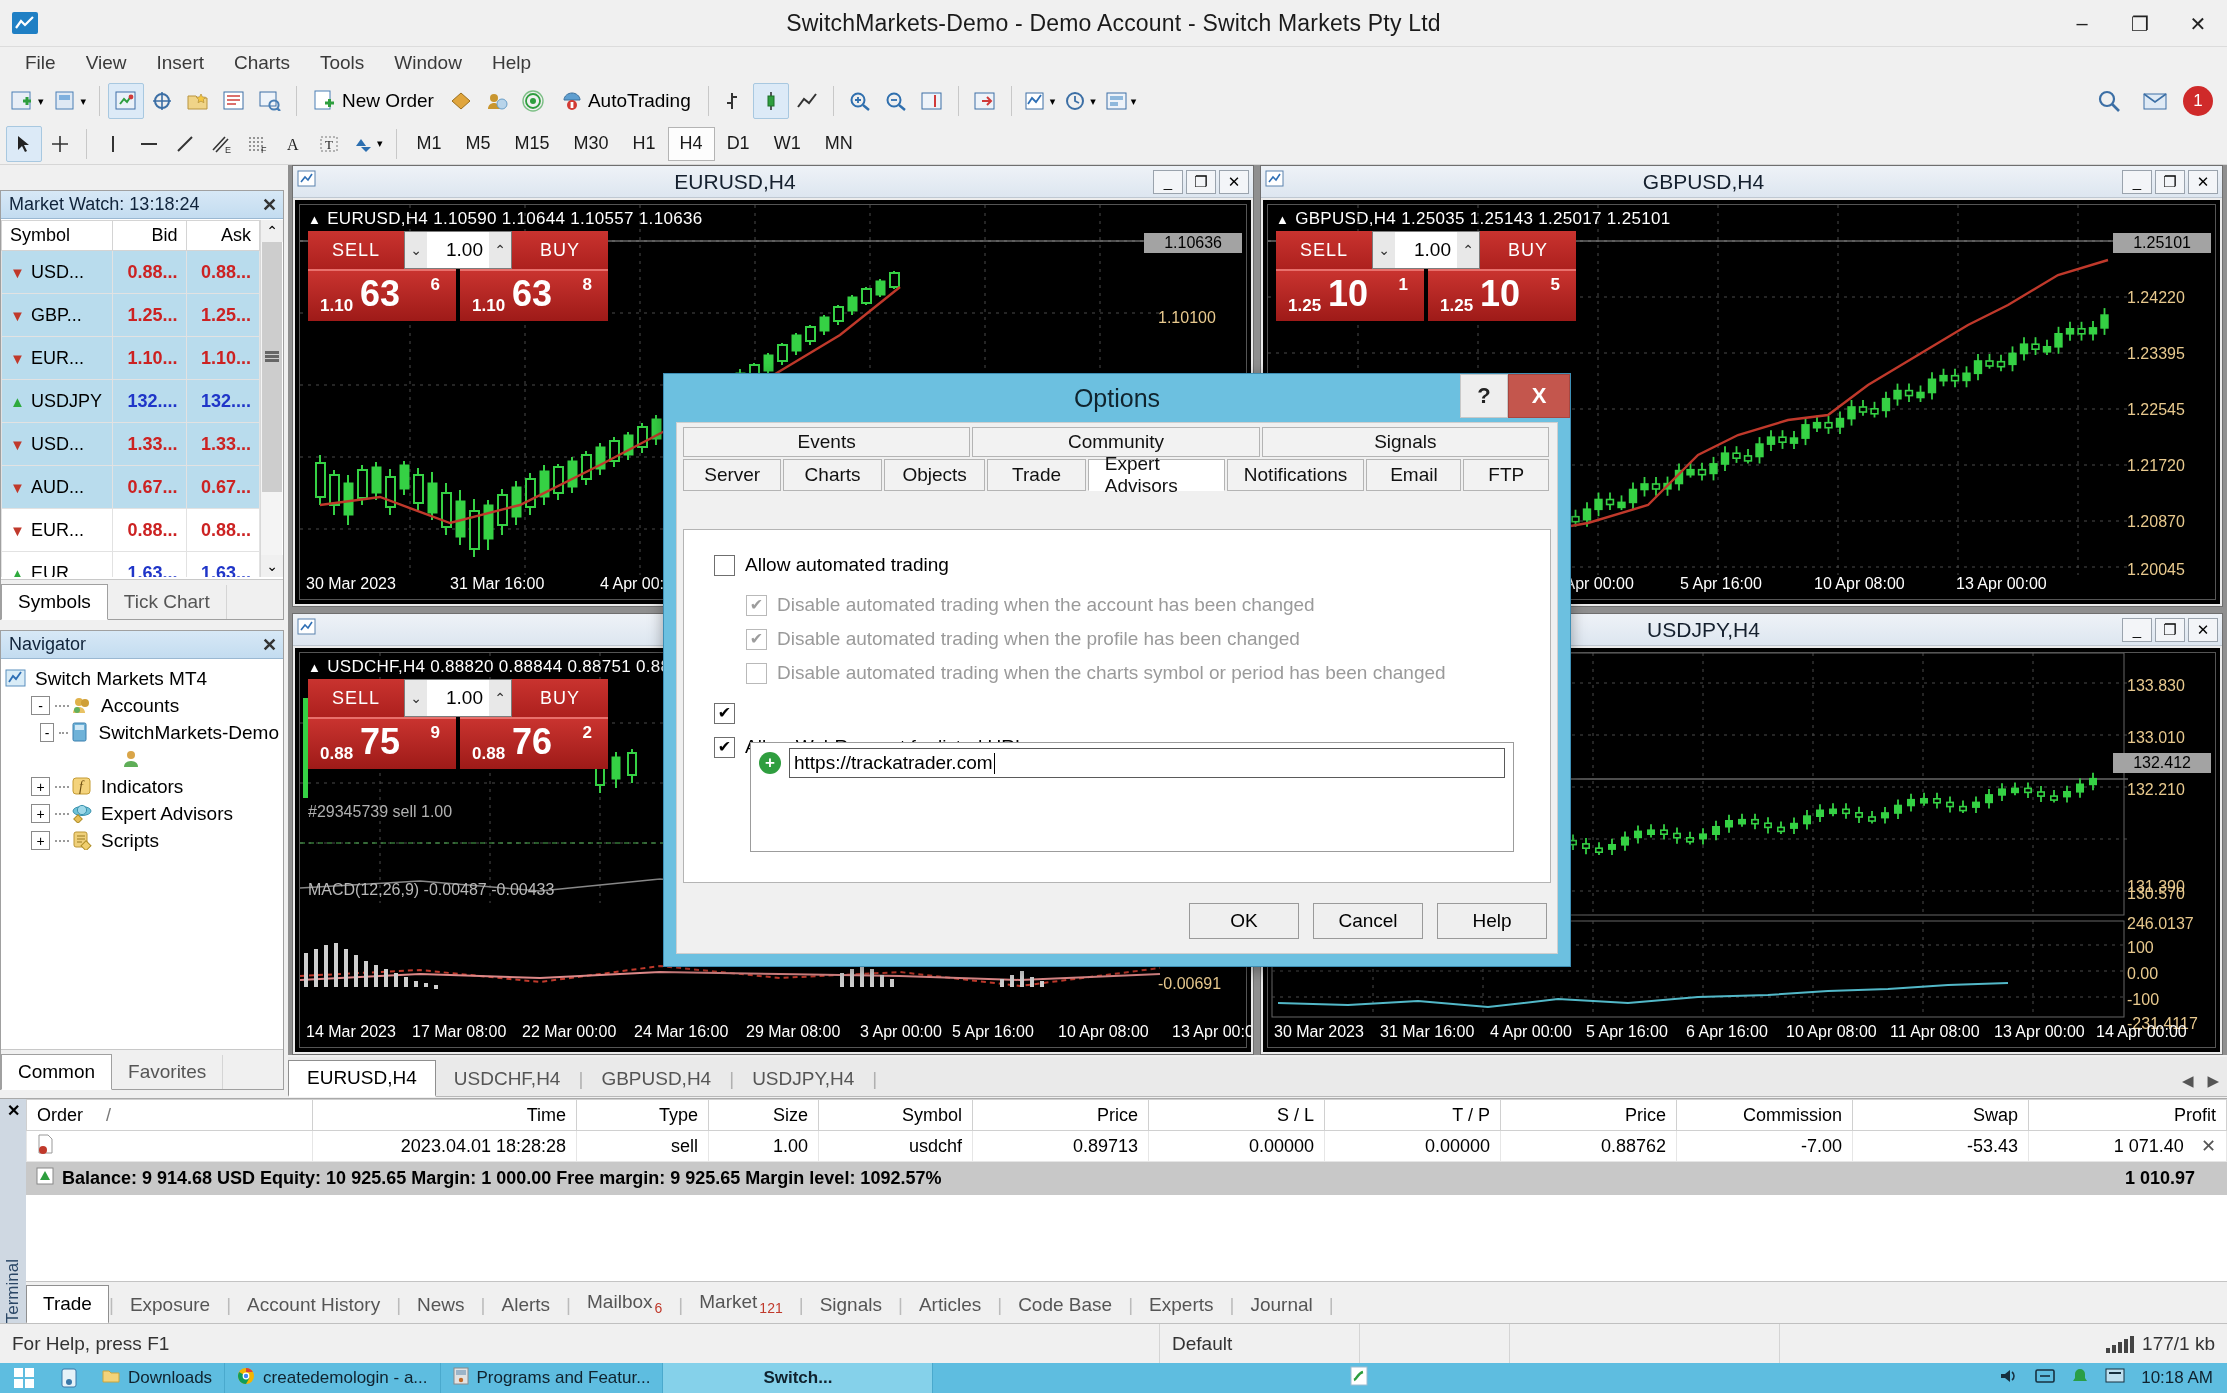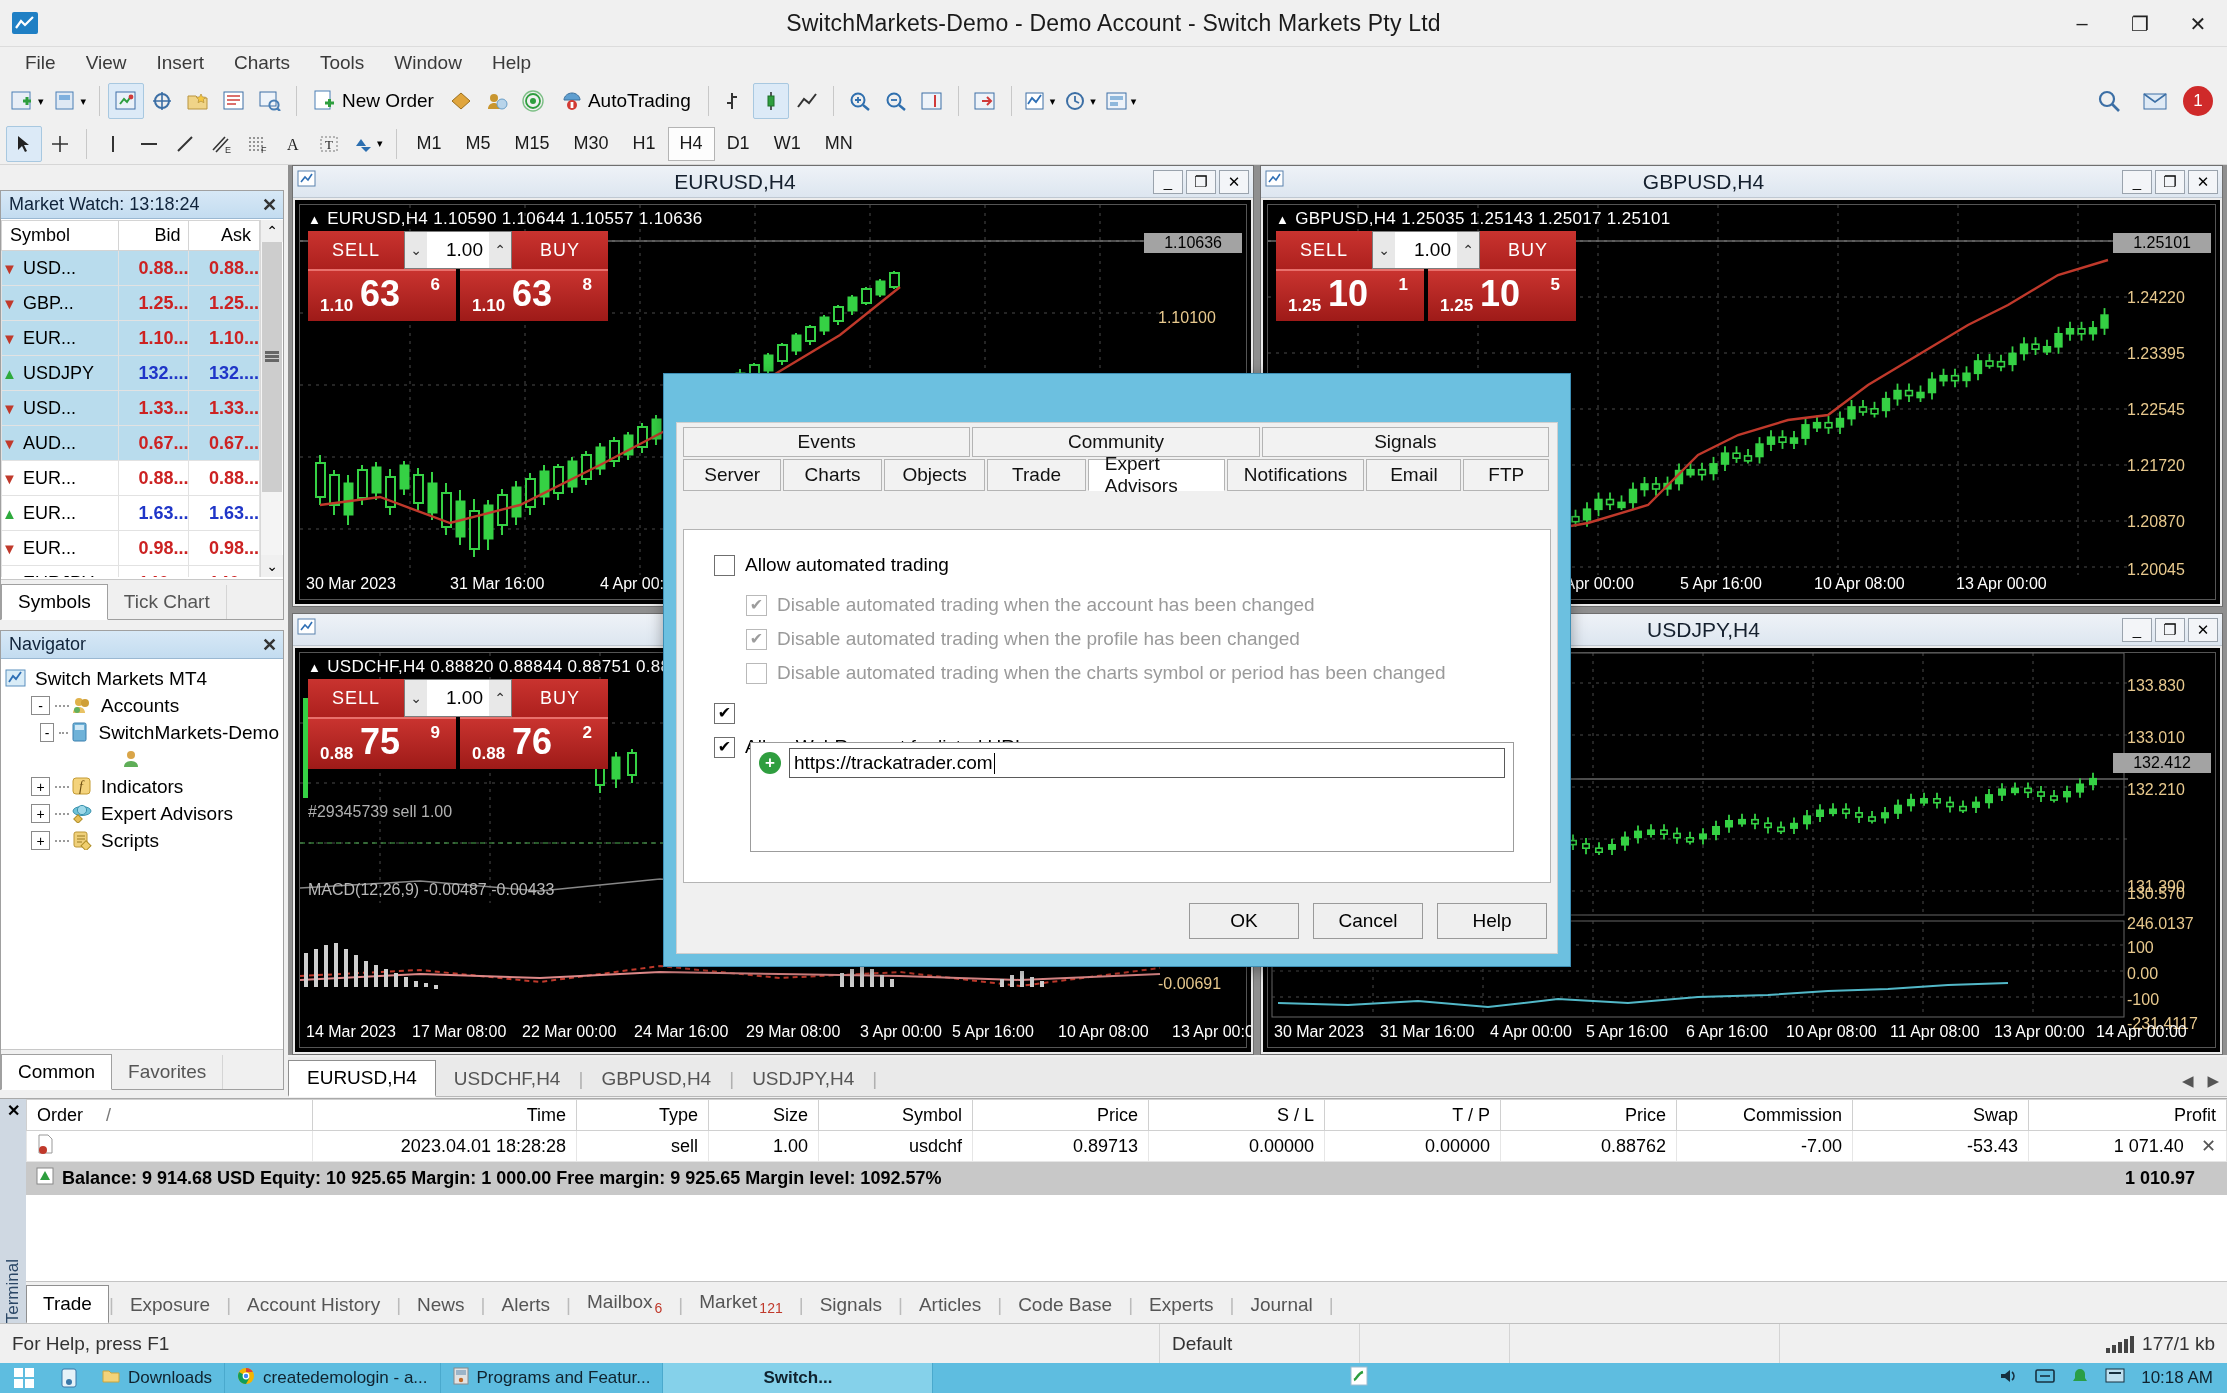--- a/index.html
+++ b/index.html
@@ -66,21 +66,21 @@
   .panel-head .x{ font-size:18px; font-weight:bold; color:#333; cursor:pointer;}
 
   #marketwatch{ left:0; top:190px; width:284px; height:430px; }
   .mw-table{ width:100%; border-collapse:collapse; font-size:18px; }
   .mw-table th{
     background:#fff; font-weight:normal; border:1px solid #d4d4d4;
     height:30px; padding:0 8px;
   }
   .mw-table th.sym{ text-align:left; }
   .mw-table th.num{ text-align:right; }
-  .mw-table td{ border:1px solid #e2e2e2; height:35px; padding:0 0; }
+  .mw-table td{ border:1px solid #e2e2e2; height:43px; padding:0 8px; }
   .mw-table td.sym{ text-align:left; }
   .mw-table td.num{ text-align:right; font-weight:bold;}
   .mw-table tr.hl td{ background:#b9dced; }
   .up{ color:#1f35c8; }
   .down{ color:#cc2222; }
   .arr{ display:inline-block; width:16px; margin-right:5px; font-size:15px; }
   .arr.d{ color:#c0392b; }
   .arr.u{ color:#2eaa3d; }
   .mw-scroll{ position:absolute; right:1px; top:29px; width:22px; bottom:42px; background:#f4f4f4;border-left:1px solid #d8d8d8;}
   .sb-arrow{width:22px;height:22px;display:flex;align-items:center;justify-content:center;font-size:14px;background:#f0f0f0;}
@@ -1533,20 +1533,27 @@
         <svg width="20" height="18">
             <rect x="1" y="2" width="18" height="13" fill="#bfe0ef" stroke="#17303f"></rect>
             <rect x="4" y="5" width="12" height="2" fill="#17303f"></rect>
           </svg>
       </span>
       <span>10:18 AM</span>
     </div>
   </div>
 
   <div id="options">
+    <div class="dlg-title">
+      <span>Options</span>
+      <div class="dlg-btns">
+        <div class="dlg-b">?</div>
+        <div class="dlg-b close">X</div>
+      </div>
+    </div>
     <div class="dlg-body">
       <div class="tabrow top">
         <div class="tb">Events</div>
         <div class="tb">Community</div>
         <div class="tb">Signals</div>
       </div>
       <div class="tabrow bot">
         <div class="tb" style="flex:1">Server</div>
         <div class="tb" style="flex:1">Charts</div>
         <div class="tb" style="flex:1.05">Objects</div>

